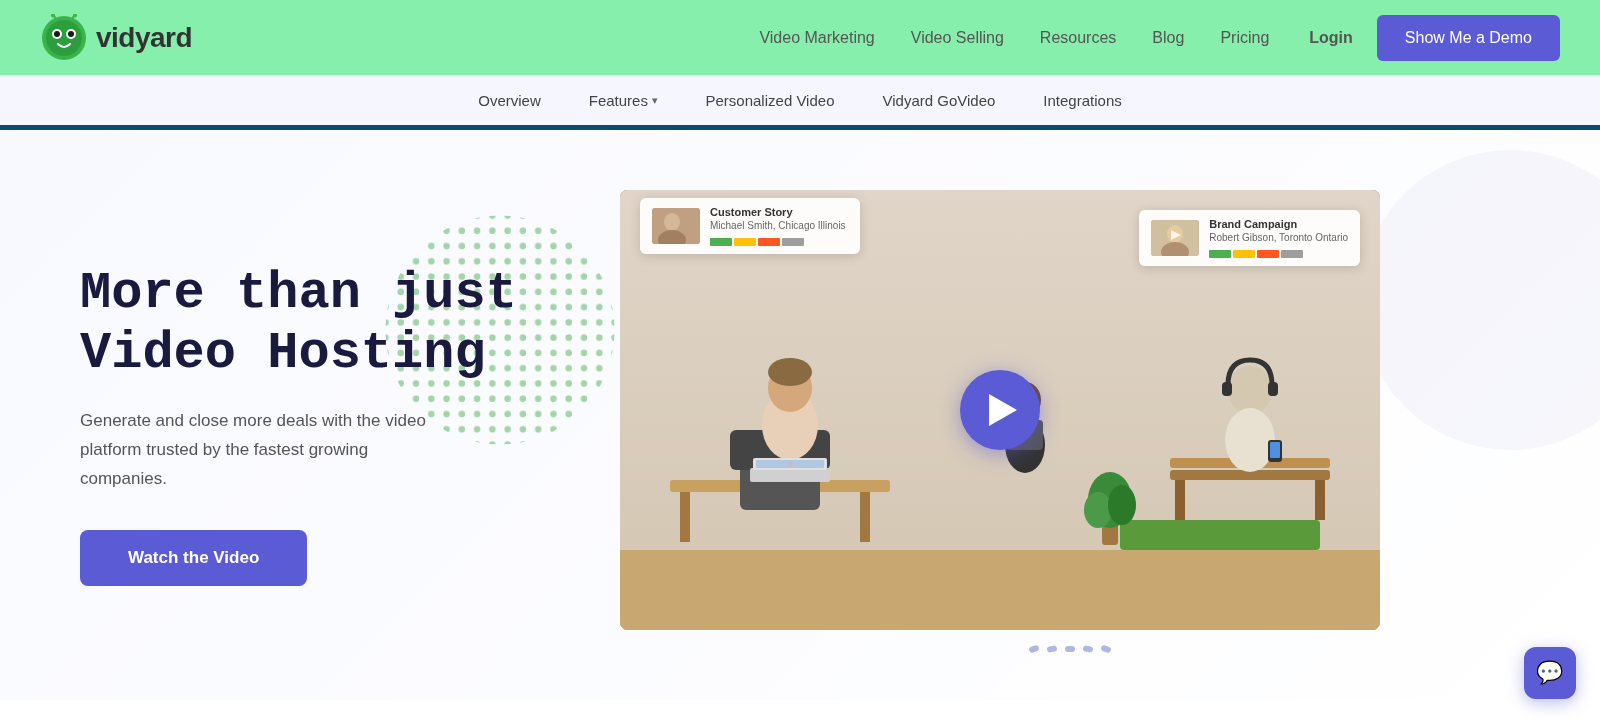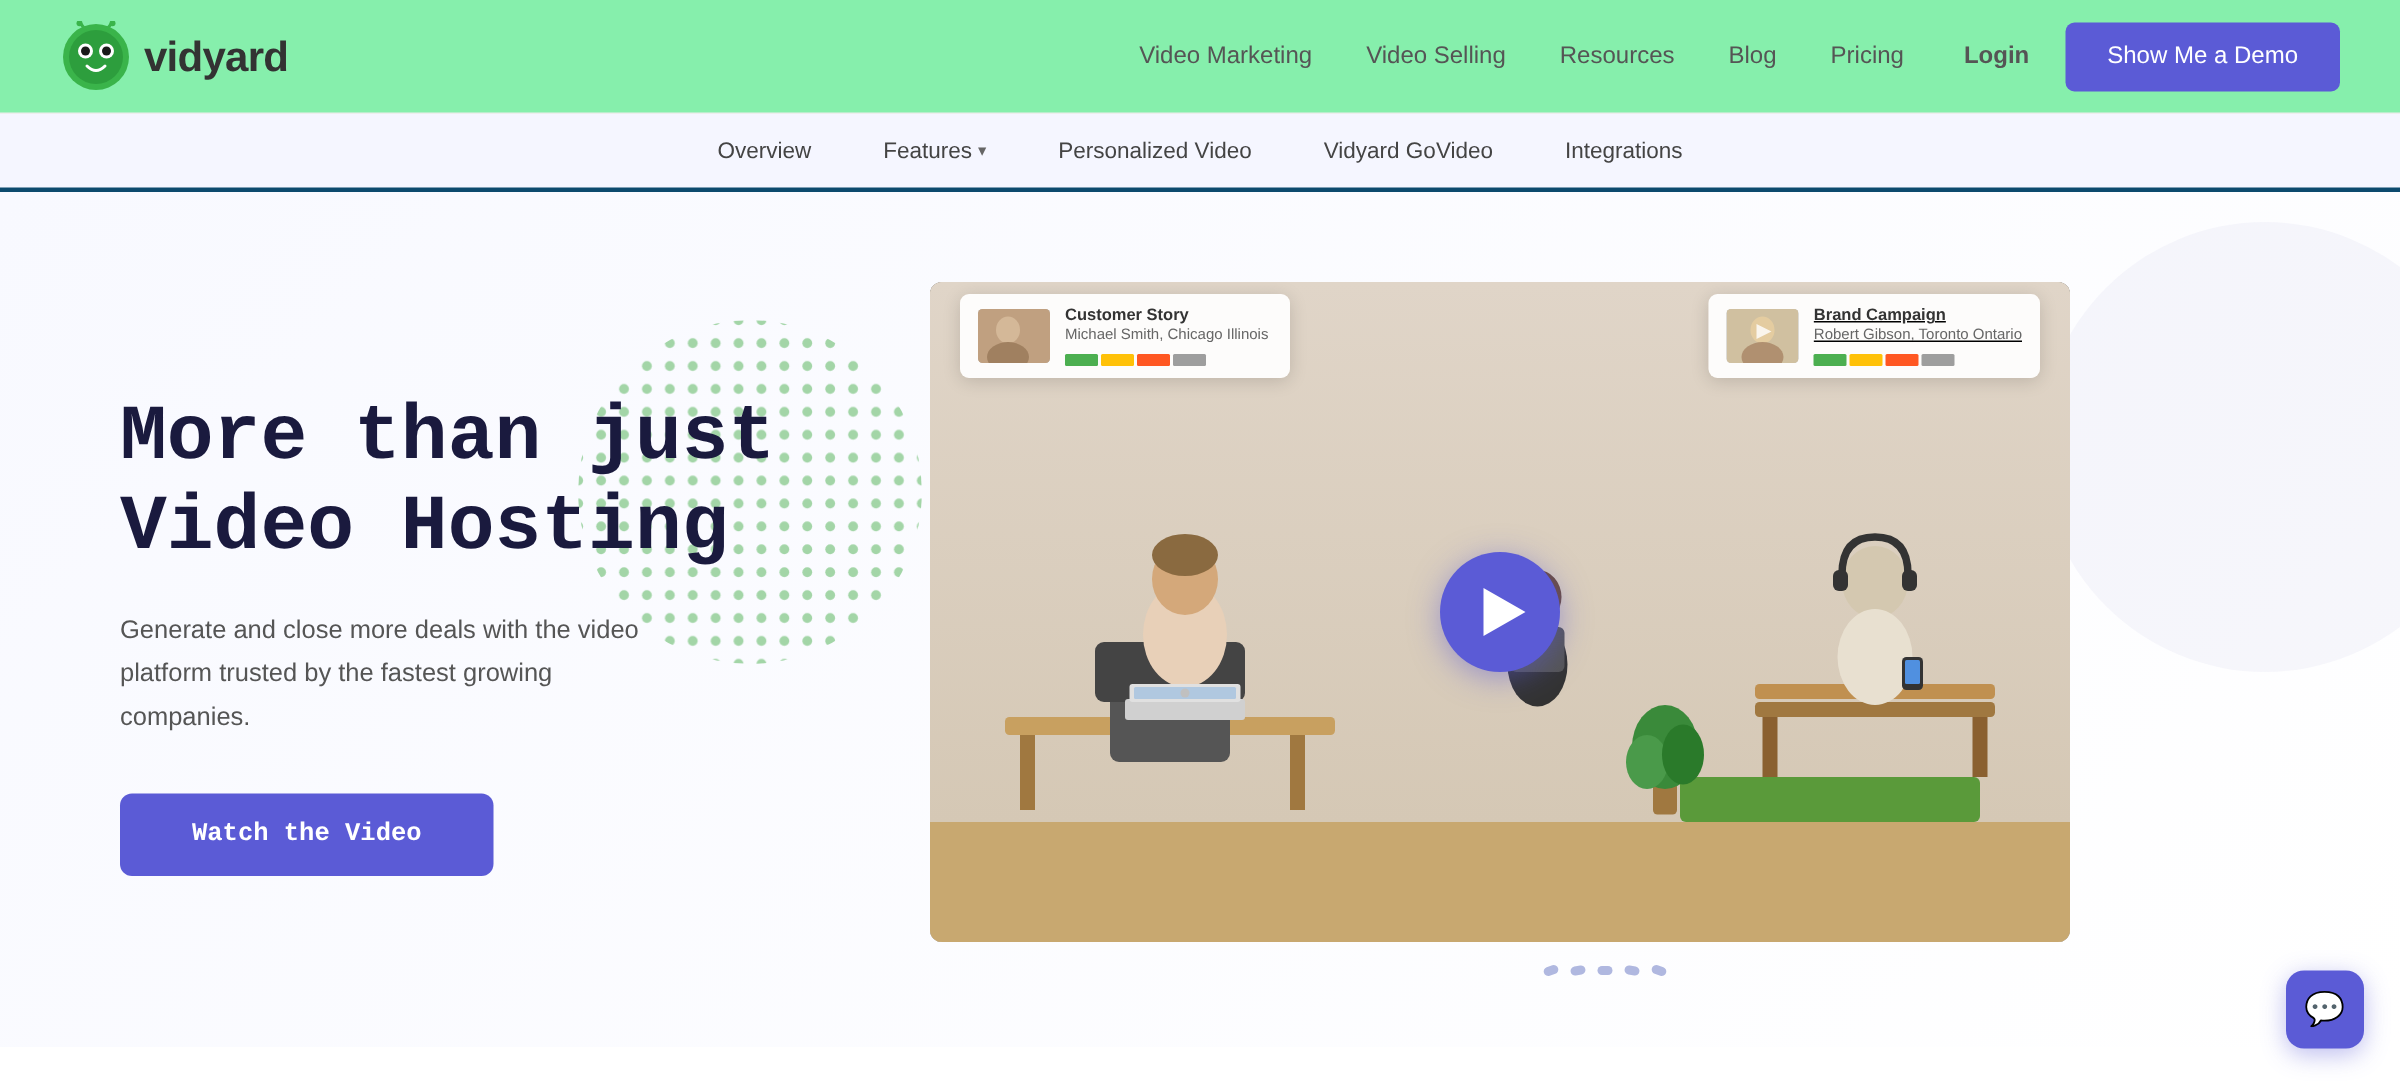--- a/index.html
+++ b/index.html
@@ -65,21 +65,21 @@
     }
 
     
     .subnav {
       display: flex;
       align-items: center;
       justify-content: center;
       gap: 48px;
       padding: 16px 40px;
       background: #f5f6ff;
-      border-bottom: 3px solid #0c4a6e;
+      border-bottom: 5px solid #0c4a6e;
     }
     .subnav a {
       text-decoration: none;
       color: #444;
       font-size: 15px;
       font-weight: 500;
     }
     .subnav-features {
       display: flex;
       align-items: center;
@@ -127,21 +127,20 @@
     .btn-watch {
       background: #5b5bd6;
       color: #fff;
       font-size: 17px;
       font-weight: 700;
       padding: 18px 48px;
       border: none;
       border-radius: 8px;
       cursor: pointer;
       display: inline-block;
-      font-family: Liberation Mono, monospace;
     }
 
     
     .dot-pattern {
       position: absolute;
       left: 380px;
       top: 80px;
       width: 240px;
       height: 240px;
       z-index: 1;
@@ -215,23 +214,22 @@
       align-items: center;
       gap: 10px;
       min-width: 220px;
       box-shadow: 0 2px 12px rgba(0,0,0,0.15);
     }
     .video-card-top-left {
       top: 8px;
       left: 20px;
     }
     .video-card-top-right {
-      top: 8px;
+      top: 20px;
       right: 20px;
-      text-decoration: underline;
     }
     .card-thumb {
       width: 48px;
       height: 36px;
       border-radius: 3px;
       background: #c0c0c0;
       flex-shrink: 0;
       overflow: hidden;
     }
     .card-info {

